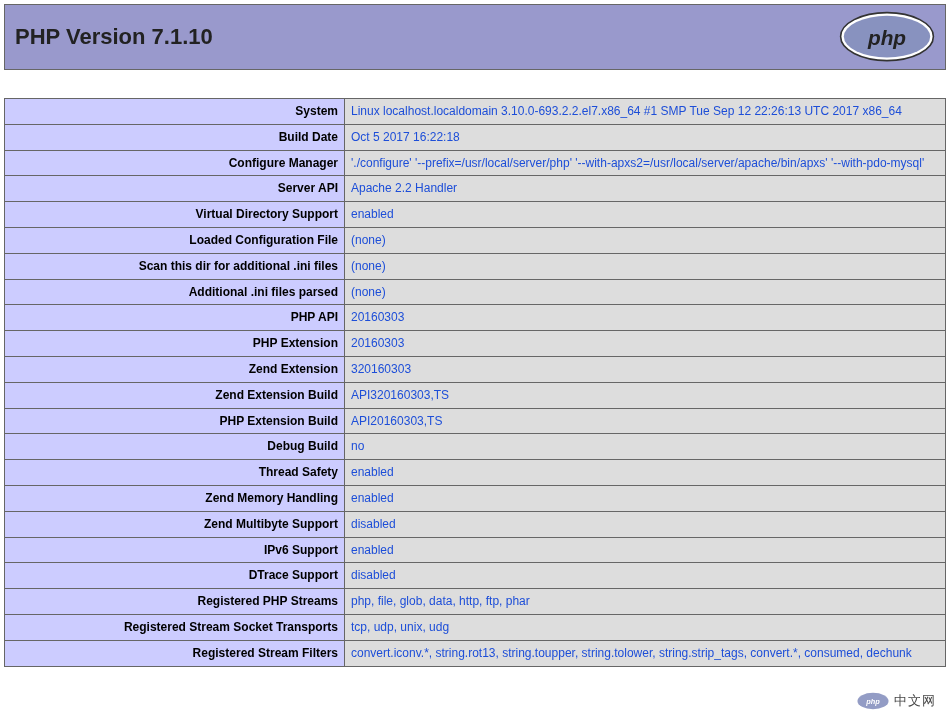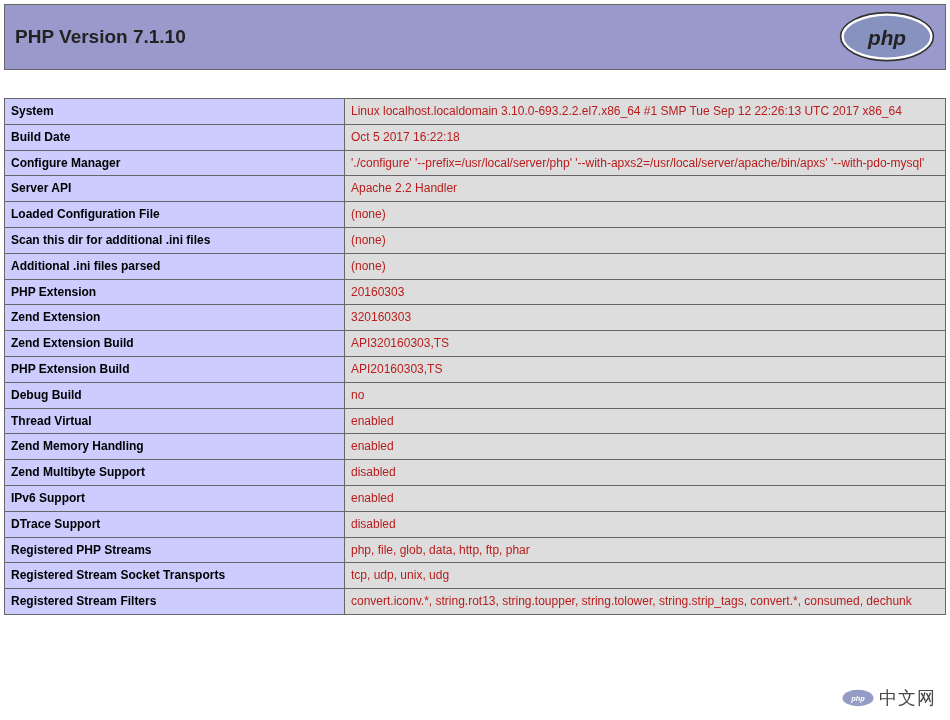--- a/index.html
+++ b/index.html
@@ -19,21 +19,21 @@
       border: 1px solid #666666;
       padding: 6px 10px;
       height: 66px;
       display: flex;
       align-items: center;
       justify-content: space-between;
       margin-bottom: 28px;
     }
     .header h1 {
       color: #222;
-      font-size: 19px;
+      font-size: 22px;
       font-weight: bold;
     }
     .php-logo {
       width: 96px;
       height: 52px;
     }
     .info-table {
       width: 100%;
       border-collapse: collapse;
       border: 1px solid #666666;
@@ -42,40 +42,41 @@
       border: 1px solid #666666;
       padding: 4px 6px;
       vertical-align: middle;
       line-height: 1.4;
     }
     .info-table td.label {
       background: #ccccff;
       font-weight: bold;
       width: 340px;
       color: #000;
+      text-align: right;
     }
     .info-table td.value {
       background: #dddddd;
-      color: #b91c1c;
+      color: #1d4ed8;
     }
     .watermark {
       position: fixed;
       bottom: 10px;
       right: 14px;
       display: flex;
       align-items: center;
       gap: 4px;
       opacity: 0.9;
     }
     .watermark-logo {
       width: 34px;
       height: 18px;
     }
     .watermark-text {
-      font-size: 18px;
+      font-size: 13px;
       color: #333;
       letter-spacing: 1px;
     }
   </style>
 </head>
 <body>
 
 <div class="header">
   <h1>PHP Version 7.1.10</h1>
   <svg class="php-logo" viewBox="0 0 120 65">
@@ -97,30 +98,38 @@
       </tr>
       <tr>
         <td class="label">Configure Manager</td>
         <td class="value">'./configure' '--prefix=/usr/local/server/php' '--with-apxs2=/usr/local/server/apache/bin/apxs' '--with-pdo-mysql'</td>
       </tr>
       <tr>
         <td class="label">Server API</td>
         <td class="value">Apache 2.2 Handler</td>
       </tr>
       <tr>
+        <td class="label">Virtual Directory Support</td>
+        <td class="value">enabled</td>
+      </tr>
+      <tr>
         <td class="label">Loaded Configuration File</td>
         <td class="value">(none)</td>
       </tr>
       <tr>
         <td class="label">Scan this dir for additional .ini files</td>
         <td class="value">(none)</td>
       </tr>
       <tr>
         <td class="label">Additional .ini files parsed</td>
         <td class="value">(none)</td>
+      </tr>
+      <tr>
+        <td class="label">PHP API</td>
+        <td class="value">20160303</td>
       </tr>
       <tr>
         <td class="label">PHP Extension</td>
         <td class="value">20160303</td>
       </tr>
       <tr>
         <td class="label">Zend Extension</td>
         <td class="value">320160303</td>
       </tr>
       <tr>
@@ -129,21 +138,21 @@
       </tr>
       <tr>
         <td class="label">PHP Extension Build</td>
         <td class="value">API20160303,TS</td>
       </tr>
       <tr>
         <td class="label">Debug Build</td>
         <td class="value">no</td>
       </tr>
       <tr>
-        <td class="label">Thread Virtual</td>
+        <td class="label">Thread Safety</td>
         <td class="value">enabled</td>
       </tr>
       <tr>
         <td class="label">Zend Memory Handling</td>
         <td class="value">enabled</td>
       </tr>
       <tr>
         <td class="label">Zend Multibyte Support</td>
         <td class="value">disabled</td>
       </tr>

